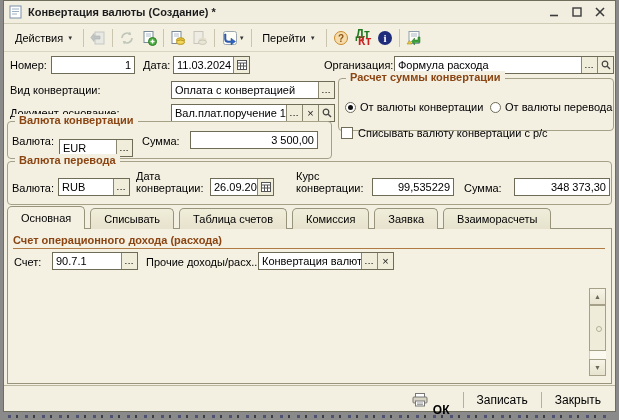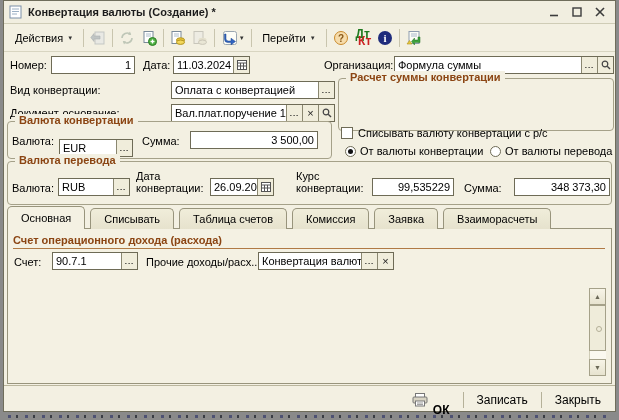--- a/index.html
+++ b/index.html
@@ -42,21 +42,21 @@
   .field .txt{flex:1; display:flex; align-items:center; padding:0 3px; white-space:nowrap; overflow:hidden;}
   .field .txt.num{justify-content:flex-end;}
   .fbtn{width:16px; min-width:16px; background:#f0eddb; border:none; border-left:1px solid #8a8770;
     display:flex; align-items:center; justify-content:center; font-size:9px; color:#222; cursor:default; padding:0;}
   .fbtn.ell{letter-spacing:1px; font-weight:bold; font-size:8px;}
   .groupbox{position:absolute; border:1px solid #a5a189; border-radius:4px; box-sizing:border-box;}
   .legend{position:absolute; top:-8px; left:7px; background:#f3f0e2; padding:0 4px;
     font-weight:bold; color:#8b4513; white-space:nowrap;}
   .radio{width:11px; height:11px; border-radius:50%; border:1px solid #6e6b56; background:#fff; position:relative; box-sizing:border-box;}
   .radio.checked::after{content:""; position:absolute; left:2px; top:2px; right:2px; bottom:2px; border-radius:50%; background:#111;}
-  .radio-row{position:absolute; display:flex; align-items:center; gap:4px;margin-top:44px;}
+  .radio-row{position:absolute; display:flex; align-items:center; gap:4px;}
   .checkbox{width:12px; height:12px; border:1px solid #6e6b56; background:#fff; box-sizing:border-box;}
   .check-row{position:absolute; display:flex; align-items:center; gap:5px;}
   
   .tabs{position:absolute; left:3px; top:205px; height:23px; display:flex; align-items:flex-end; gap:5px; z-index:3;}
   .tab{box-sizing:border-box; height:21px; padding:0 13px; display:flex; align-items:center;
     background:linear-gradient(#f0edda,#e6e2cd); border:1px solid #98947c; border-bottom:none;
     border-radius:5px 5px 0 0; cursor:default; white-space:nowrap;}
   .tab.active{height:23px; background:#f4f1e3; position:relative; z-index:4;}
   .panel{position:absolute; left:3px; top:227px; width:605px; height:156px;
     background:#f4f1e3; border:1px solid #98947c; box-sizing:border-box; z-index:2;}
@@ -249,21 +249,21 @@
               <line x1="0.5" y1="3" x2="9.5" y2="3" stroke="#555"></line>
               <line x1="3.5" y1="3" x2="3.5" y2="9.5" stroke="#555"></line>
               <line x1="6.5" y1="3" x2="6.5" y2="9.5" stroke="#555"></line>
               <line x1="0.5" y1="6" x2="9.5" y2="6" stroke="#555"></line>
             </svg>
         </span>
       </button>
     </div>
     <span class="lbl" style="left:320px; top:58px">Организация:</span>
     <div class="field" style="left:390px; top:55px; width:220px">
-      <span class="txt">Формула суммы</span>
+      <span class="txt">Формула расхода</span>
       <button class="fbtn ell">...</button>
       <button class="fbtn">
         <span>
           <svg width="10" height="10" viewBox="0 0 10 10">
               <circle cx="4" cy="4" r="2.8" fill="none" stroke="#444" stroke-width="1.2"></circle>
               <line x1="6.2" y1="6.2" x2="9" y2="9" stroke="#444" stroke-width="1.4"></line>
             </svg>
         </span>
       </button>
     </div>

